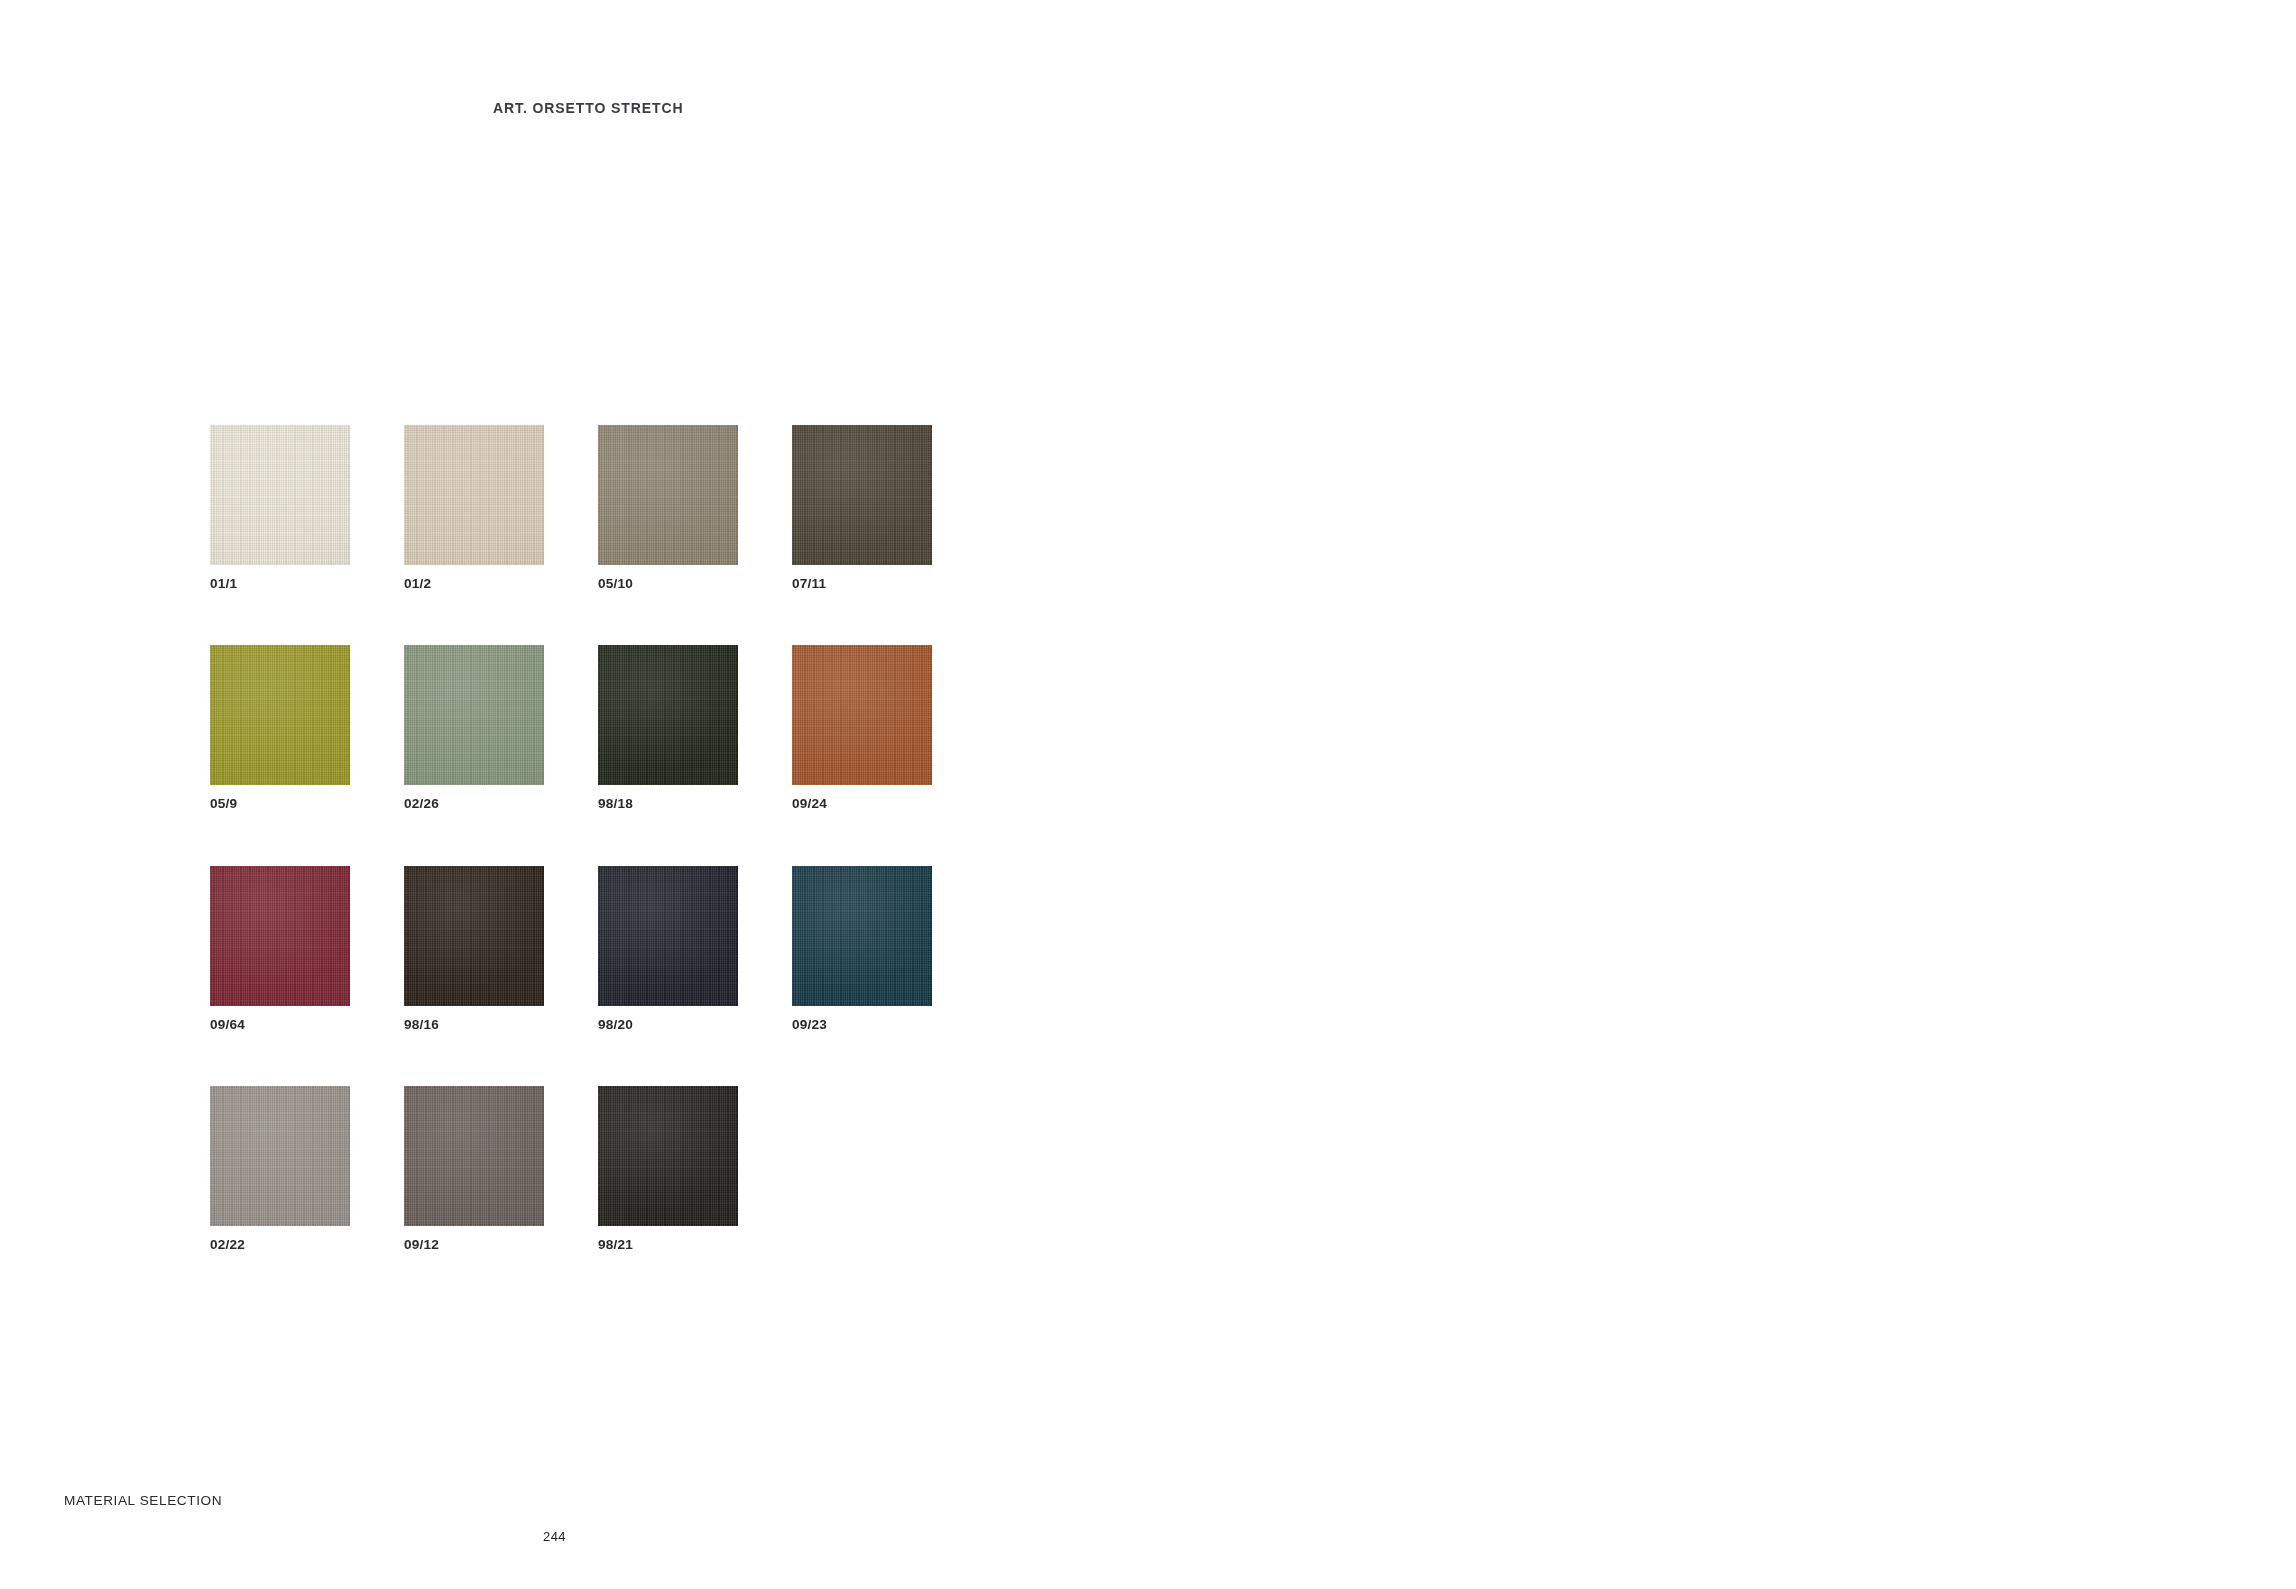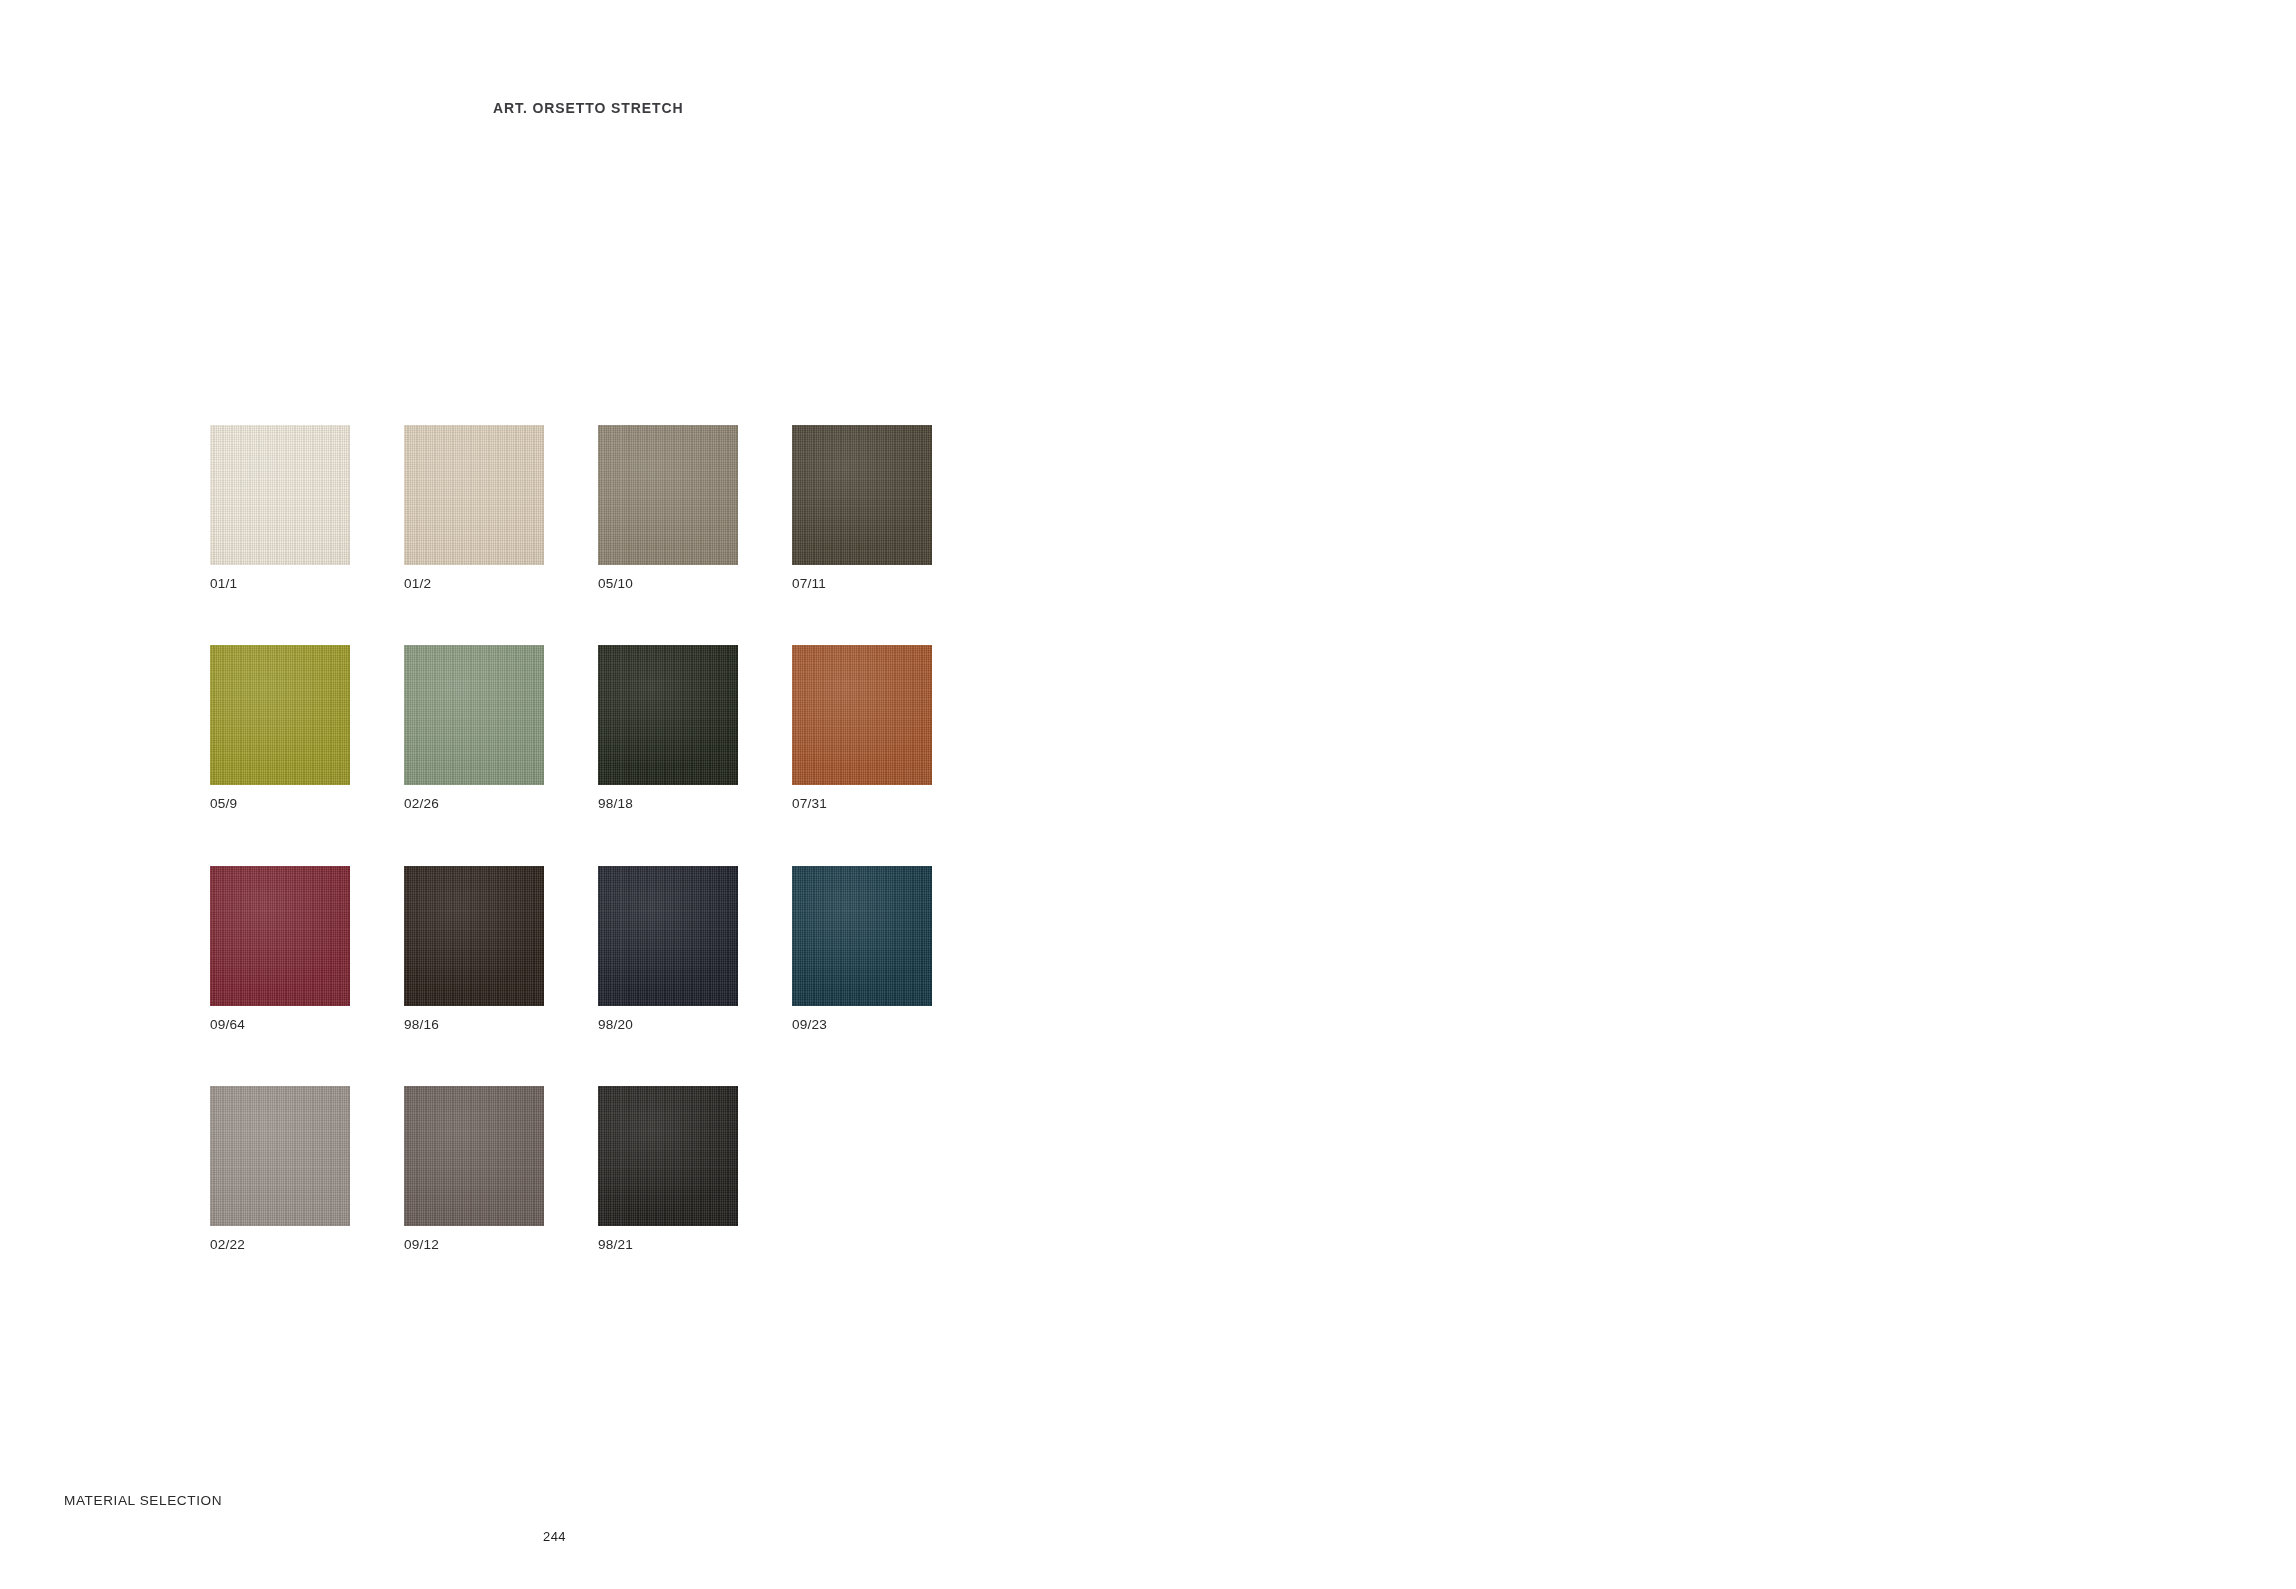--- a/index.html
+++ b/index.html
@@ -41,20 +41,21 @@
   }
   .title-left  { left: 493px; top: 100px; }
 
   
   .grid {
     position: absolute;
     display: grid;
     grid-template-columns: repeat(4, 140px);
     column-gap: 54px;
     row-gap: 55px;
+    font-weight: bold;
   }
   .grid-left  { left: 210px;  top: 425px; }
 
   .swatch-cell {
     width: 140px;
   }
 
   .swatch-chip {
     width: 140px;
     height: 140px;
@@ -152,21 +153,21 @@
         <div class="swatch-cell">
           <div class="swatch-chip" style="background-color: rgb(135, 152, 125);"></div>
           <div class="swatch-label">02/26</div>
         </div>
         <div class="swatch-cell">
           <div class="swatch-chip" style="background-color: rgb(31, 36, 24);"></div>
           <div class="swatch-label">98/18</div>
         </div>
         <div class="swatch-cell">
           <div class="swatch-chip" style="background-color: rgb(164, 85, 42);"></div>
-          <div class="swatch-label">07/31</div>
+          <div class="swatch-label">09/24</div>
         </div>
         <div class="swatch-cell">
           <div class="swatch-chip" style="background-color: rgb(124, 36, 48);"></div>
           <div class="swatch-label">09/64</div>
         </div>
         <div class="swatch-cell">
           <div class="swatch-chip" style="background-color: rgb(43, 32, 25);"></div>
           <div class="swatch-label">98/16</div>
         </div>
         <div class="swatch-cell">

